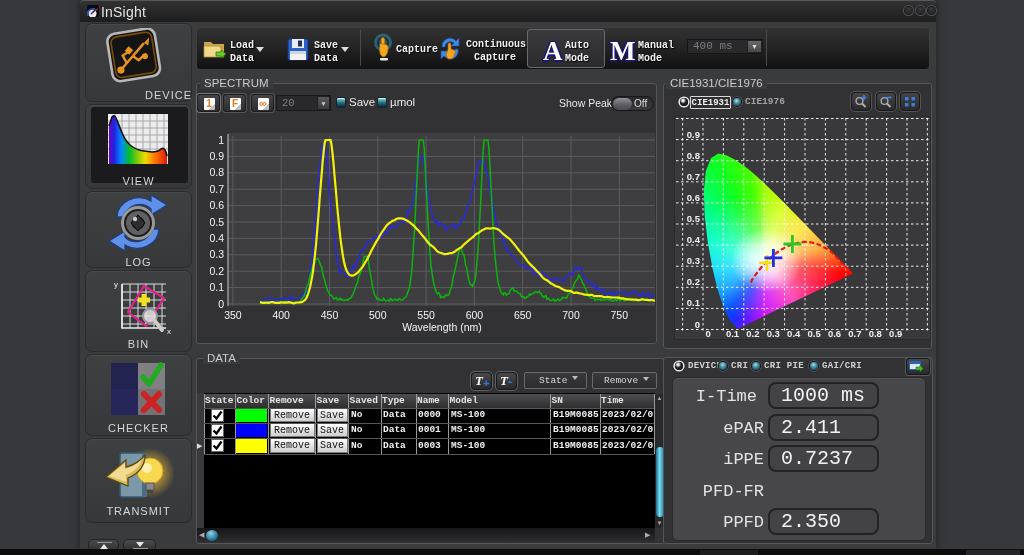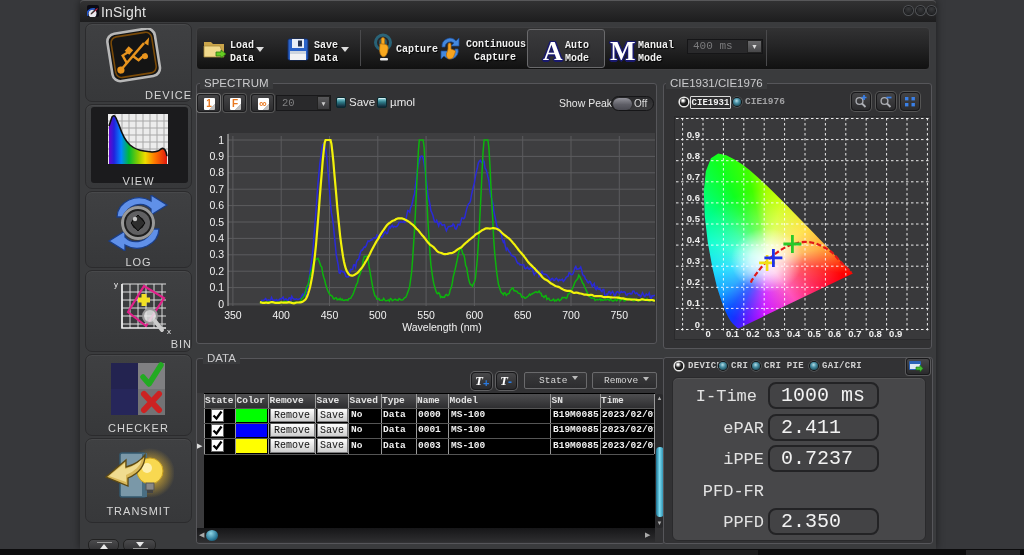--- a/index.html
+++ b/index.html
@@ -155,21 +155,21 @@
 <circle cx="52" cy="24" r="13" fill="#f8d850" stroke="#c8a020" stroke-width="1"></circle>
 <circle cx="49" cy="21" r="5" fill="#fdf0b0"></circle>
 <rect x="48" y="36" width="8" height="7" fill="#888" stroke="#555" stroke-width="1"></rect>
 <rect x="49" y="43" width="6" height="3" fill="#444"></rect>
 <path d="M8 30 L28 13 L28 20 Q40 17 47 8 Q47 24 30 31 L30 39 Z" fill="#d8b85a" stroke="#5e4a12" stroke-width="1.3"></path>
 <path d="M11 29 L27 16 L27 22 Q38 19 44 12 Q42 22 28 28 L28 35 Z" fill="#f0dc90"></path>
 </svg></div>
 <div class="abs" style="left:85px;top:89px;width:107px;text-align:right;font-size:11px;color:#d6d6d6;letter-spacing:1px">DEVICE</div>
 <div class="abs" style="left:85px;top:175px;width:107px;text-align:center;font-size:11px;color:#d6d6d6;letter-spacing:1px">VIEW</div>
 <div class="abs" style="left:85px;top:256px;width:107px;text-align:center;font-size:11px;color:#d6d6d6;letter-spacing:1px">LOG</div>
-<div class="abs" style="left:85px;top:338px;width:107px;text-align:right;font-size:11px;color:#d6d6d6;letter-spacing:1px">BIN</div>
+<div class="abs" style="left:85px;top:338px;width:107px;text-align:center;font-size:11px;color:#d6d6d6;letter-spacing:1px">BIN</div>
 <div class="abs" style="left:85px;top:422px;width:107px;text-align:center;font-size:11px;color:#d6d6d6;letter-spacing:1px">CHECKER</div>
 <div class="abs" style="left:85px;top:505px;width:107px;text-align:center;font-size:11px;color:#d6d6d6;letter-spacing:1px">TRANSMIT</div>
 
 <div class="abs" style="left:88px;top:539px;width:31px;height:12px;background:linear-gradient(#4a4a4c,#333335);border:1px solid #222;border-radius:5px">
       <span style="position:absolute;left:8px;top:1.5px;width:15px;height:1.5px;background:#999"></span>
       <span style="position:absolute;left:11px;top:4px;width:0;height:0;border:4.5px solid transparent;border-bottom:5px solid #e8e8e8;border-top:none"></span>
     </div>
 <div class="abs" style="left:123px;top:539px;width:33px;height:12px;background:linear-gradient(#4a4a4c,#333335);border:1px solid #222;border-radius:5px">
       <span style="position:absolute;left:12px;top:1.5px;width:0;height:0;border:4.5px solid transparent;border-top:5px solid #e8e8e8;border-bottom:none"></span>
       <span style="position:absolute;left:9px;top:8px;width:15px;height:1.5px;background:#999"></span>

